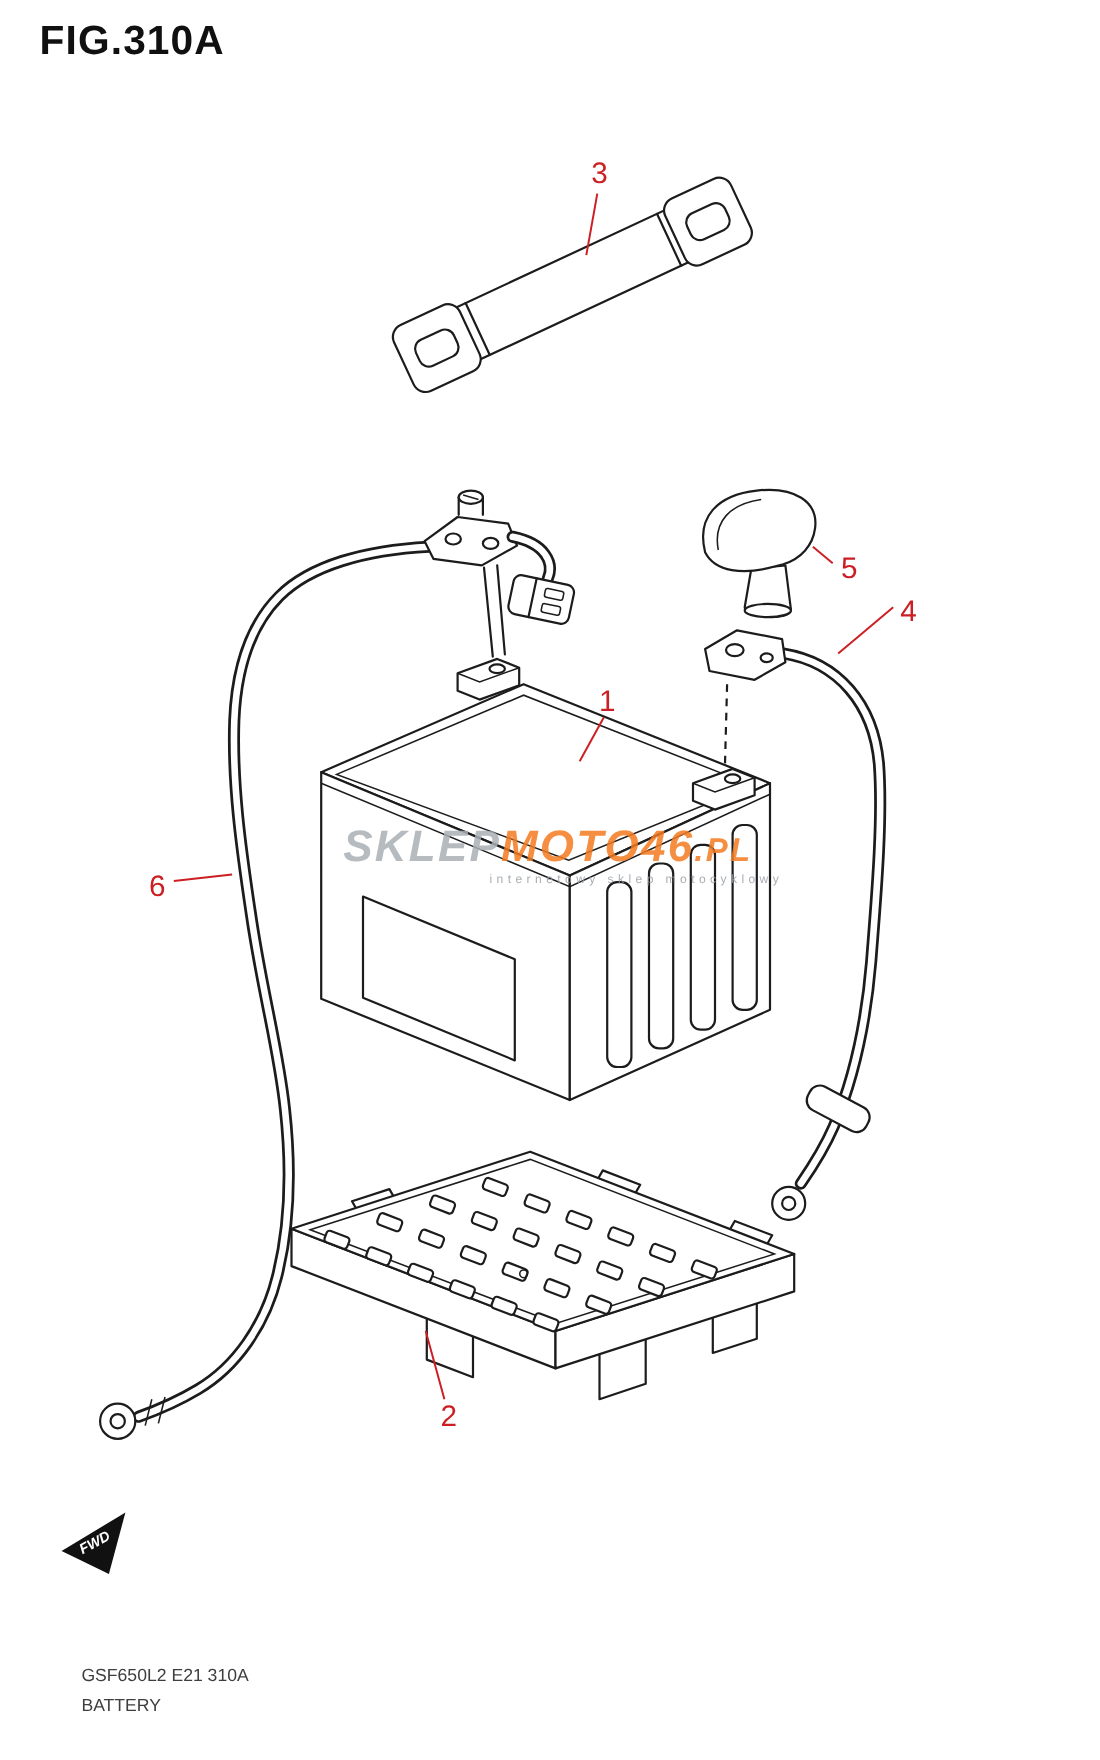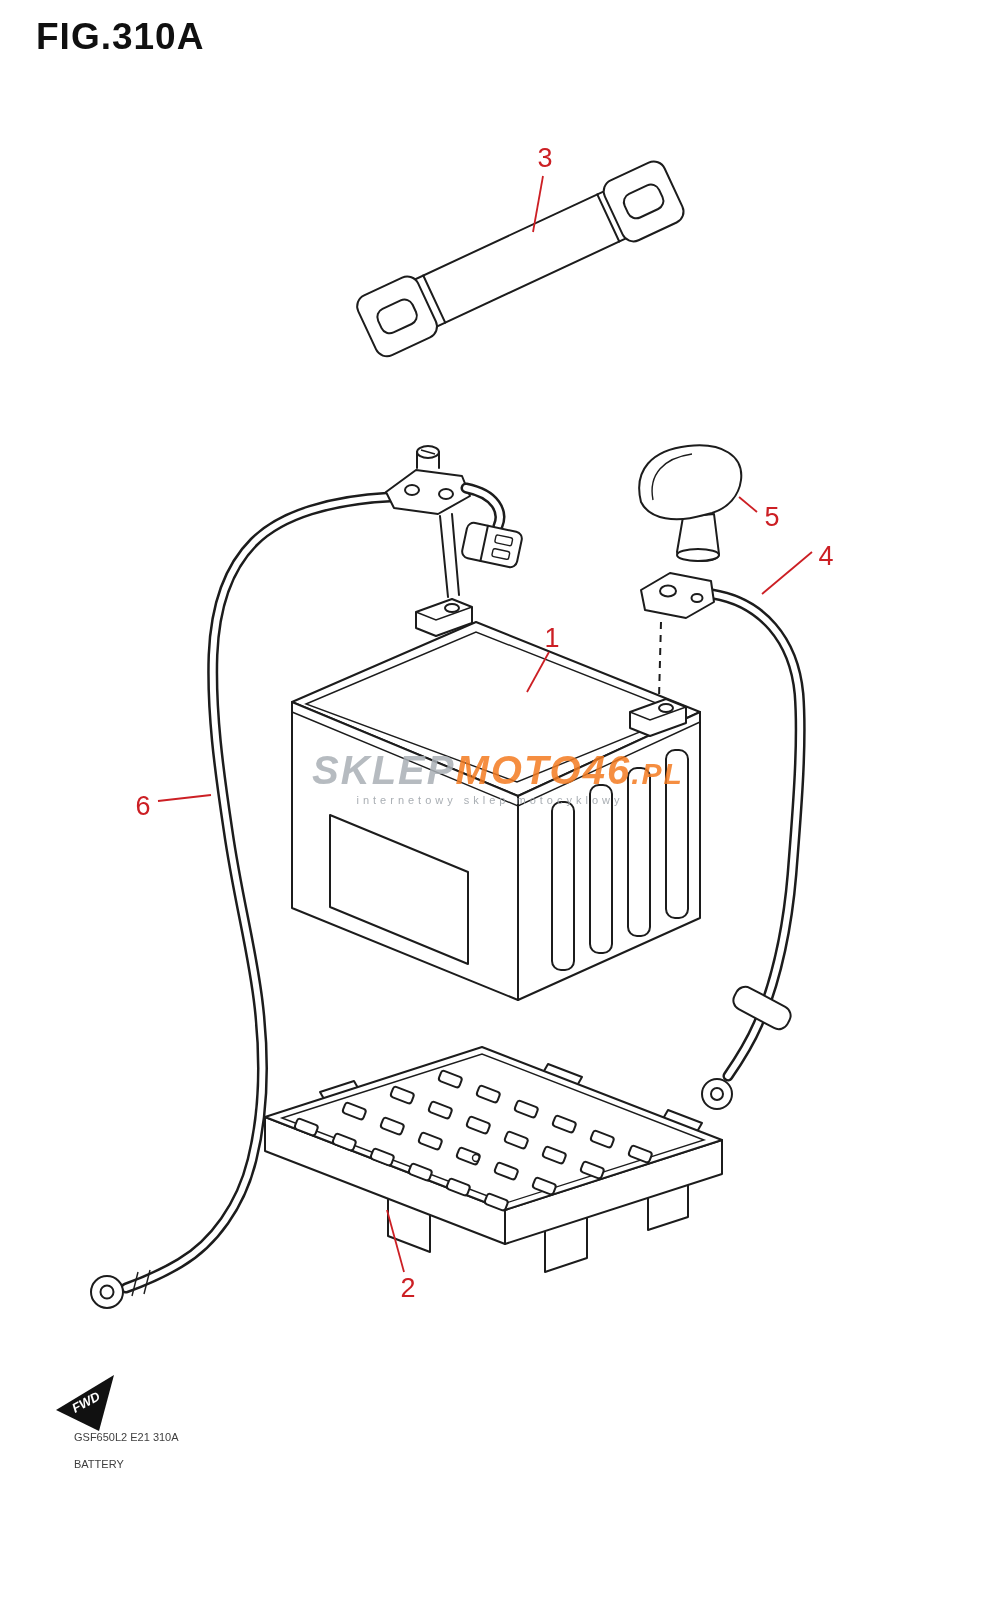--- a/index.html
+++ b/index.html
@@ -19,23 +19,23 @@
   
   .callout{position:absolute;transform:translate(-50%,-50%);
            font-size:27px;font-weight:500;color:#cc1f24;}
   
   .watermark{position:absolute;left:268px;top:748px;width:444px;text-align:center;
              opacity:.85;pointer-events:none;}
   .wm1{font-size:40px;font-weight:800;font-style:italic;letter-spacing:2px;white-space:nowrap;}
   .wm-gray{color:#aab0b6;margin-left:16px;}
   .wm-orange{color:#f47b20;font-style:italic;}
   .wm-small{font-size:30px;}
-  .wm2{margin-top:1px;font-size:11px;letter-spacing:4px;color:#9aa0a6;}
-  
-  .footer{position:absolute;left:74px;top:1424px;color:#3e3e3e;font-size:11px;line-height:27px;}
+  .wm2{margin-top:1px;font-size:11px;letter-spacing:4px;color:#9aa0a6;text-align:right;}
+  
+  .footer{position:absolute;left:74px;top:1510px;color:#3e3e3e;font-size:16px;line-height:27px;}
   .fwd-text{font:700 italic 13px "Liberation Sans",sans-serif;fill:#ffffff;}
 </style>
 </head>
 <body>
 
 <div class="page">
 
   <div class="title">FIG.310A</div>
 
   <svg class="art" viewBox="0 0 1000 1600" xmlns="http://www.w3.org/2000/svg">

